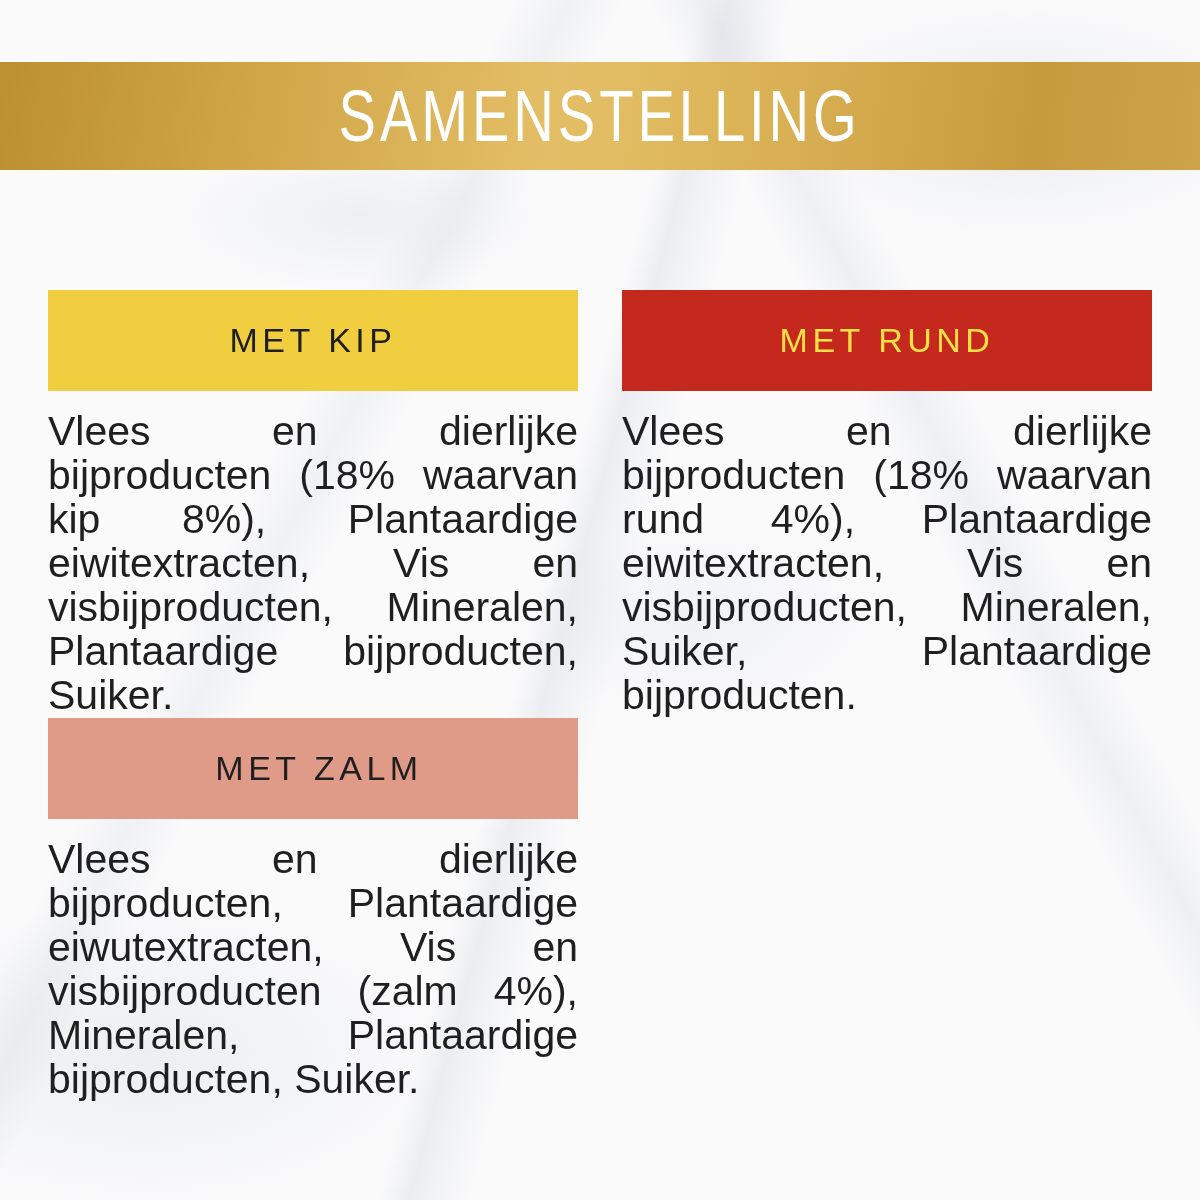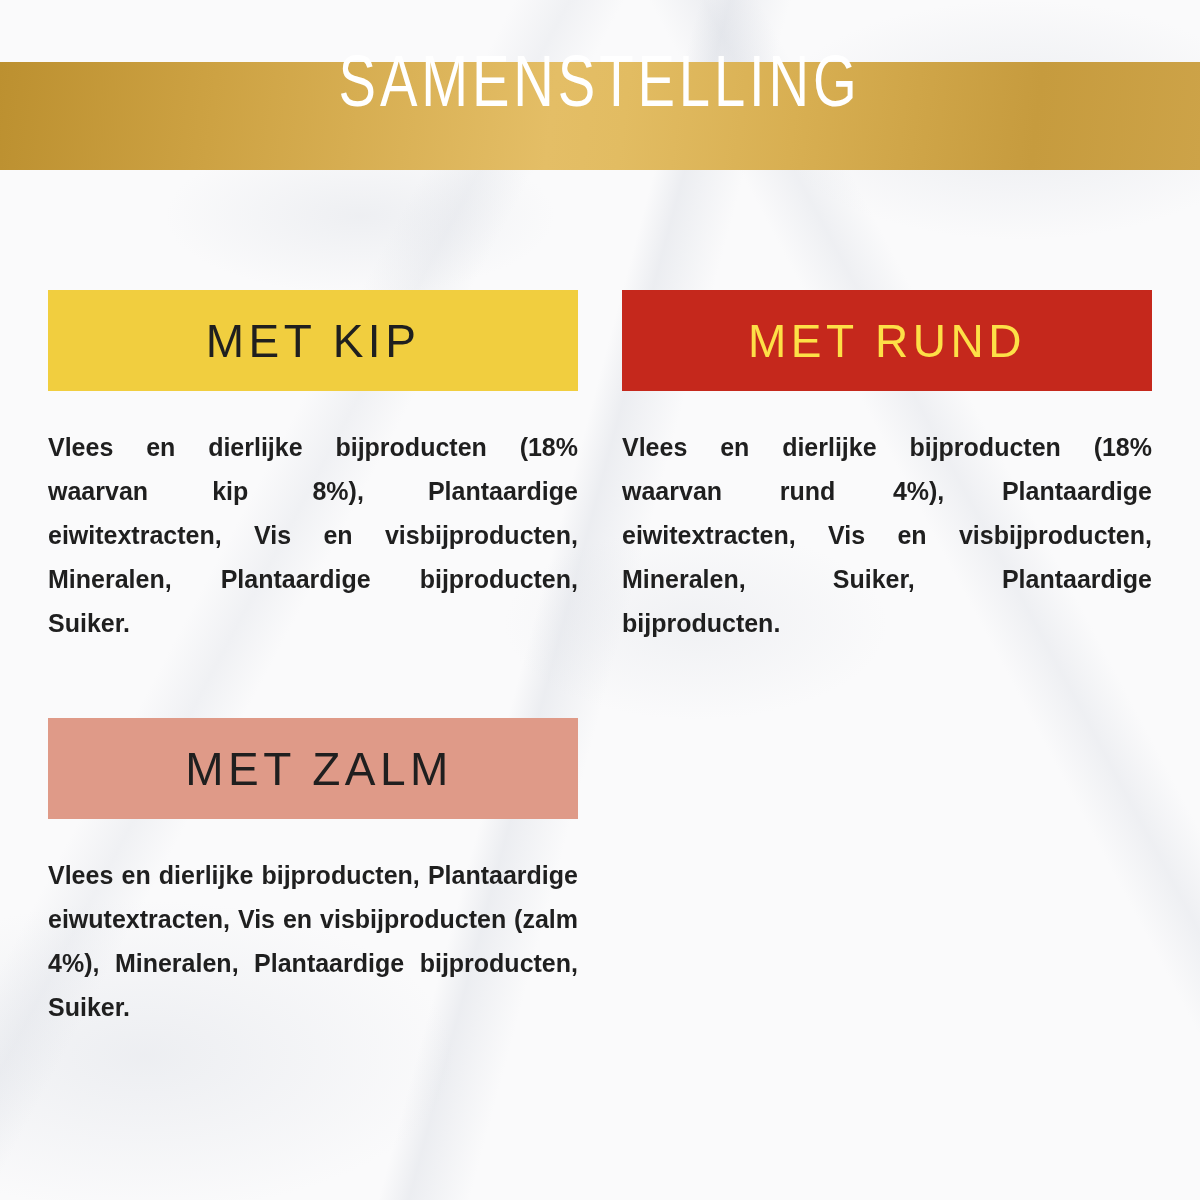--- a/index.html
+++ b/index.html
@@ -24,21 +24,21 @@
       radial-gradient(ellipse 320px 160px at 58% 52%, rgba(210,214,222,0.25), transparent 60%),
       radial-gradient(ellipse 300px 120px at 30% 18%, rgba(206,211,220,0.28), transparent 65%);
   }
   .banner {
     position: absolute;
     left: 0;
     top: 62px;
     width: 1200px;
     height: 108px;
     display: flex;
-    align-items: flex-end;
+    align-items: center;
     justify-content: center;
     background: linear-gradient(97deg,
       var(--gold_dark, #BC9030) 0%,
       #CDA243 18%,
       var(--gold_light, #E4BE66) 46%,
       #E2BC62 52%,
       var(--gold_mid, #D8AF52) 66%,
       #C69B3E 86%,
       #CDA348 100%);
   }
@@ -59,33 +59,32 @@
   .card.pos-rund   { left: 622px; top: 290px; }
   .card.pos-zalm   { left: 48px;  top: 718px; }
   .card.pos-zeevis { left: 622px; top: 718px; }
   .card-header {
     height: 101px;
     display: flex;
     align-items: center;
     justify-content: center;
   }
   .card-header span {
-    font-size: 46px;
+    font-size: 34px;
     font-weight: 500;
     letter-spacing: 4.5px;
     white-space: nowrap;
   }
   .card-body {
-    margin: 34px 0 0 0;
-    font-size: 25px;
+    margin: 18px 0 0 0;
+    font-size: 41px;
     line-height: 44px;
     color: var(--text_dark, #1F1F1F);
     text-align: justify;
     text-justify: inter-word;
-    font-weight: bold;
   }
 </style>
 </head>
 <body>
 
 <div class="page">
 
   <header class="banner">
     <h1 class="banner-title">SAMENSTELLING</h1>
   </header>

